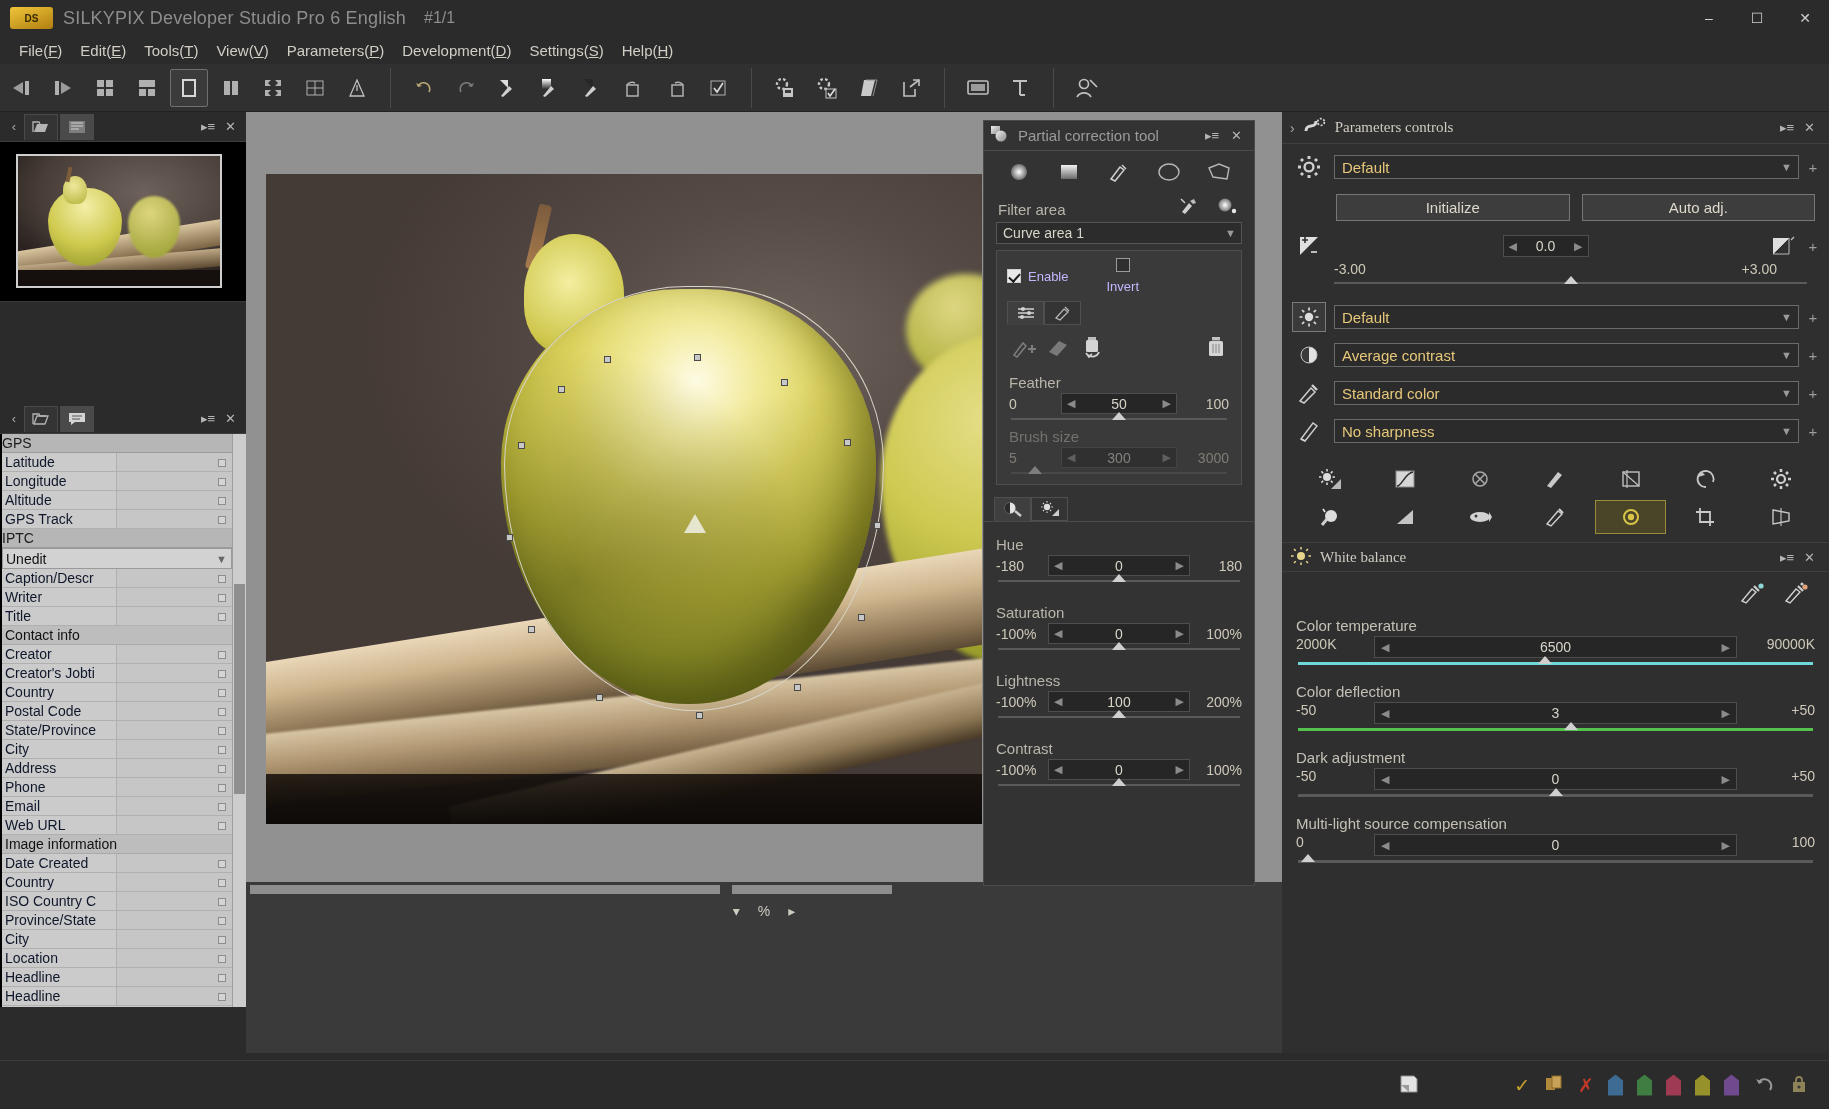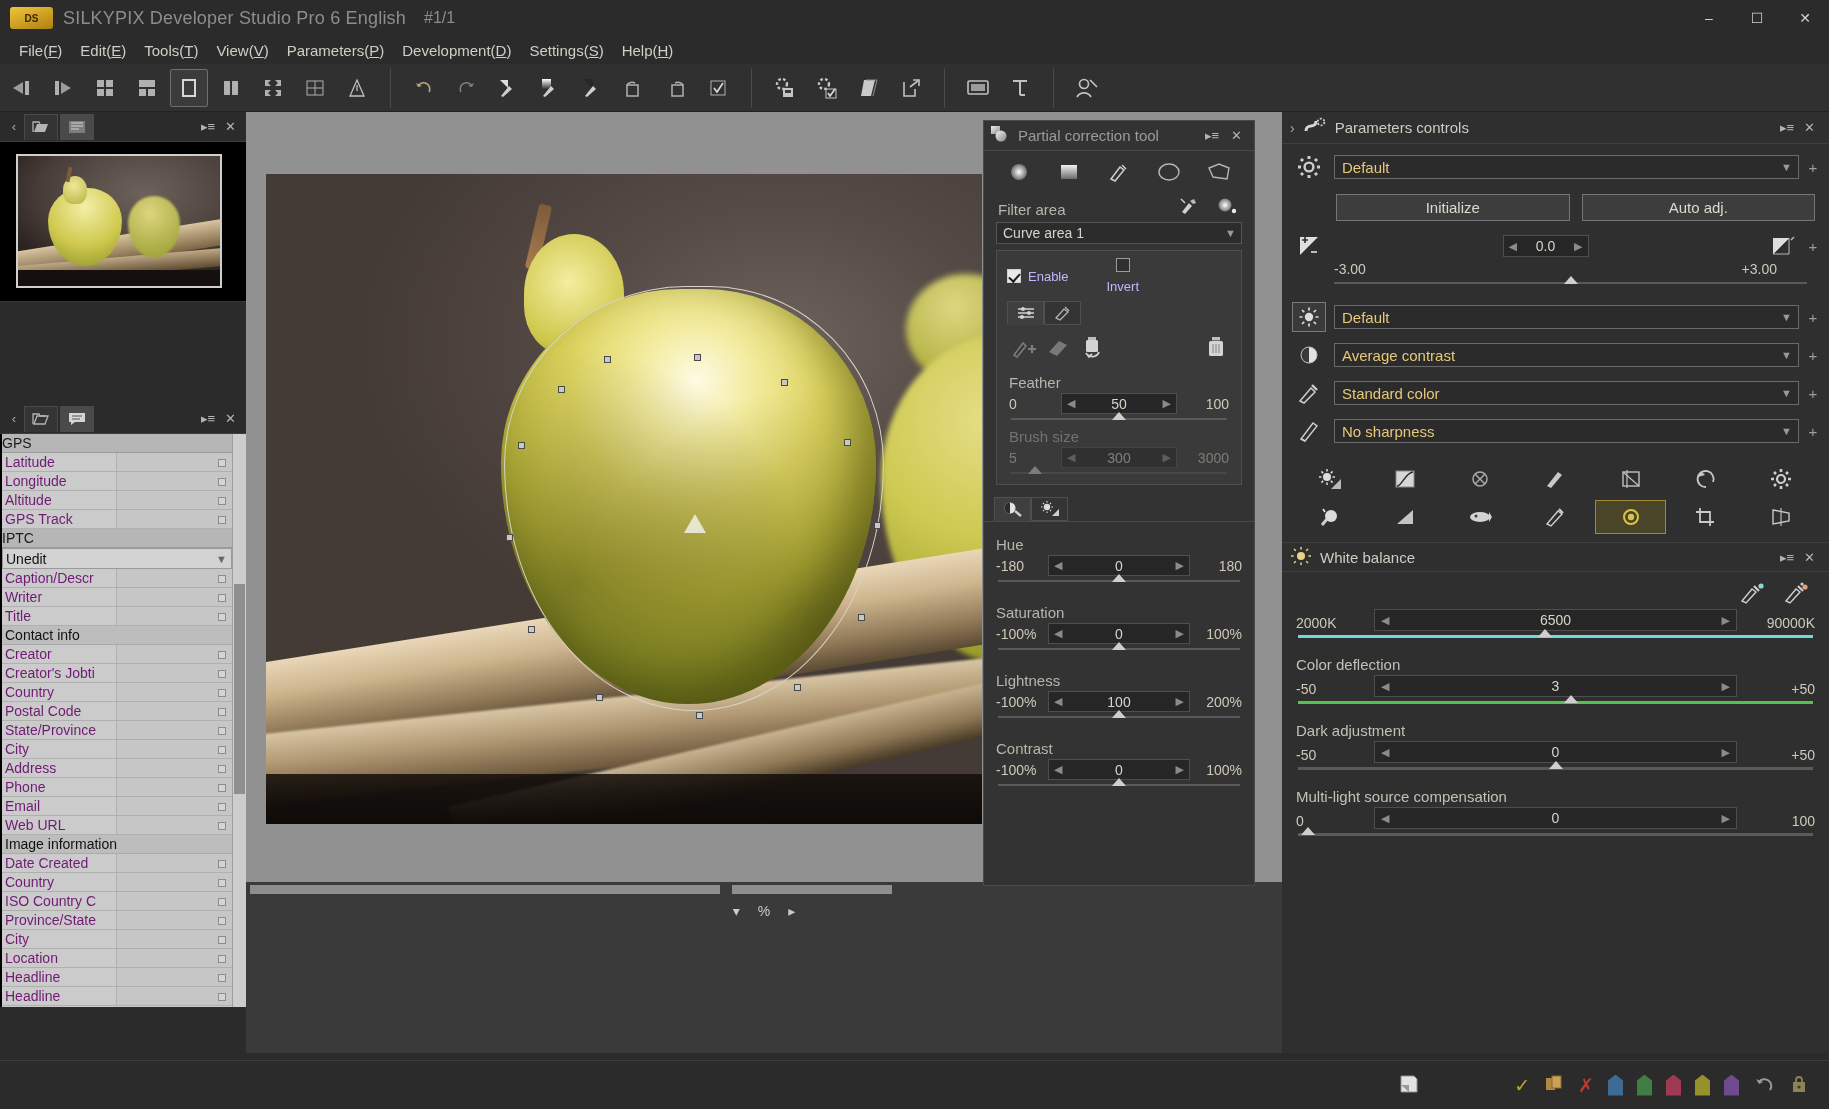--- a/index.html
+++ b/index.html
@@ -79,21 +79,21 @@
 
   
   .meta-wrap { position:absolute; left:0; top:322px; width:246px; height:573px; overflow:hidden; display:flex;}
   .meta-table { width:232px; background:#cbcbcb; border-left:2px solid #000;}
   .meta-section {
     height:19px;line-height:19px;text-align:left;background:#b6b6b6;color:#1b1b1b;
     font-size:14px;border-bottom:1px solid #9a9a9a;
   }
   .meta-row { display:flex; height:19px; border-bottom:1px solid #b0b0b0;}
   .meta-key {
-    width:115px;padding-left:3px;line-height:19px;color:#701a75;font-size:14px;
+    width:115px;padding-left:3px;line-height:19px;color:#0f172a;font-size:14px;
     white-space:nowrap;overflow:hidden;background:#cbcbcb;border-right:1px solid #b0b0b0;
   }
   .meta-val { flex:1; background:#c6c6c6; position:relative;}
   .meta-val::after{
     content:"";position:absolute;right:6px;top:6px;width:6px;height:6px;
     border:1px solid #8d8d8d;background:#d4d4d4;
   }
   .meta-group{
     height:19px;line-height:19px;padding-left:3px;background:#bdbdbd;color:#111;font-size:14px;
     border-bottom:1px solid #aaa;
@@ -252,21 +252,21 @@
   .track{margin:4px 14px 0;height:2px;background:#5a5a5a;position:relative;}
   .knob{
     position:absolute;top:-6px;width:0;height:0;
     border-left:7px solid transparent;border-right:7px solid transparent;border-bottom:8px solid #cfcfcf;
   }
   .dim{opacity:.45;}
 
   
   .right-col{position:absolute;left:1282px;top:112px;width:547px;height:941px;background:#2f2f2f;}
   .rc-head{height:32px;display:flex;align-items:center;padding:0 8px;border-bottom:1px solid #3f3f3f;}
-  .rc-title{color:#cfcbc2;font-size:15px;margin-left:8px;}
+  .rc-title{color:#cfcbc2;font-size:15px;margin-left:8px;font-family:Liberation Serif, serif;}
   .rc-block{padding:8px 10px;display:flex;align-items:center;gap:8px;}
   .rc-ico{width:34px;height:30px;display:flex;align-items:center;justify-content:center;}
   .rc-combo{
     flex:1;height:24px;background:#2b2b2b;border:1px solid #6a6a6a;display:flex;align-items:center;
     padding-left:7px;color:#e7c87a;font-size:15px;
   }
   .rc-combo .cv{margin-left:auto;margin-right:6px;color:#9a9a9a;font-size:11px;}
   .plus{width:12px;text-align:center;color:#9d9d9d;font-size:15px;}
   .btnrow{display:flex;gap:12px;padding:4px 14px 10px 54px;}
   .rbtn{
@@ -279,21 +279,21 @@
     justify-content:space-between;padding:0 5px;color:#d8d4c9;font-size:14px;
   }
   .rsl-spin .v{flex:1;text-align:center;}
   .rsl-end{font-size:14px;color:#cfc9ba;}
   .rtrack{margin:5px 22px 10px 52px;height:2px;background:#5a5a5a;position:relative;}
   .icon-grid{display:grid;grid-template-columns:repeat(7,1fr);gap:4px;padding:8px 12px;}
   .ig{height:34px;display:flex;align-items:center;justify-content:center;}
   .ig.sel{border:1px solid #9b8c3c;background:#4a4528;}
   .wb-head{height:30px;display:flex;align-items:center;padding:0 8px;border-top:1px solid #3f3f3f;border-bottom:1px solid #3f3f3f;}
   .wb-label{padding:8px 14px 2px;color:#c4c0b6;font-size:15px;}
-  .wb-row{display:flex;align-items:flex-end;gap:10px;padding:0 14px;}
+  .wb-row{display:flex;align-items:flex-start;gap:10px;padding:0 14px;}
   .wb-end{font-size:14px;color:#cfc9ba;width:68px;}
   .wb-end.r{text-align:right;}
   .wb-spin{
     flex:1;height:22px;background:#262626;border:1px solid #4e4e4e;display:flex;align-items:center;
     justify-content:space-between;padding:0 6px;color:#d8d4c9;font-size:14px;
   }
   .wb-spin .v{flex:1;text-align:center;}
   .wb-track{margin:4px 16px 0;height:3px;position:relative;}
   .wb-knob{position:absolute;top:-6px;width:0;height:0;border-left:7px solid transparent;border-right:7px solid transparent;border-bottom:8px solid #cfcfcf;}
 
@@ -1247,20 +1247,21 @@
             <path d="M3 19 L13 7 L17 10 L7 21 Z" fill="none" stroke="#cfcfcf" stroke-width="1.4"></path>
             <path d="M15 4 L20 9" stroke="#cfcfcf" stroke-width="2.2"></path>
             <circle cx="22" cy="5" r="2.6" fill="#e0a37a"></circle>
             <circle cx="19" cy="2" r="1.6" fill="#cfcfcf"></circle>
           </svg>
       </span>
     </div>
 
     <div id="wb-sliders">
         <div style="margin-bottom: 10px;">
+          <div class="wb-label">Color temperature</div>
           <div class="wb-row">
             <span class="wb-end">2000K</span>
             <span class="wb-spin">
               <span class="arr" style="color:#8b8b8b;font-size:11px;">◀</span>
               <span class="v">6500</span>
               <span class="arr" style="color:#8b8b8b;font-size:11px;">▶</span>
             </span>
             <span class="wb-end r">90000K</span>
           </div>
           <div class="wb-track" style="background:#6fd8d8;">

